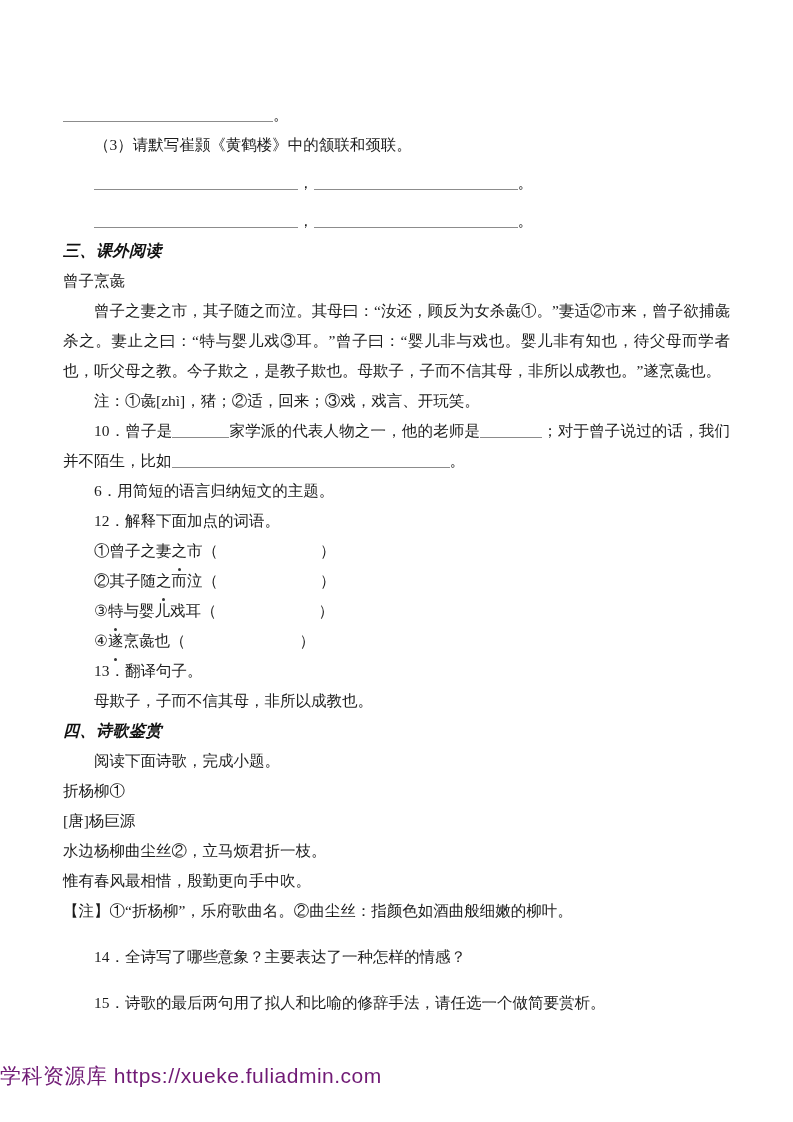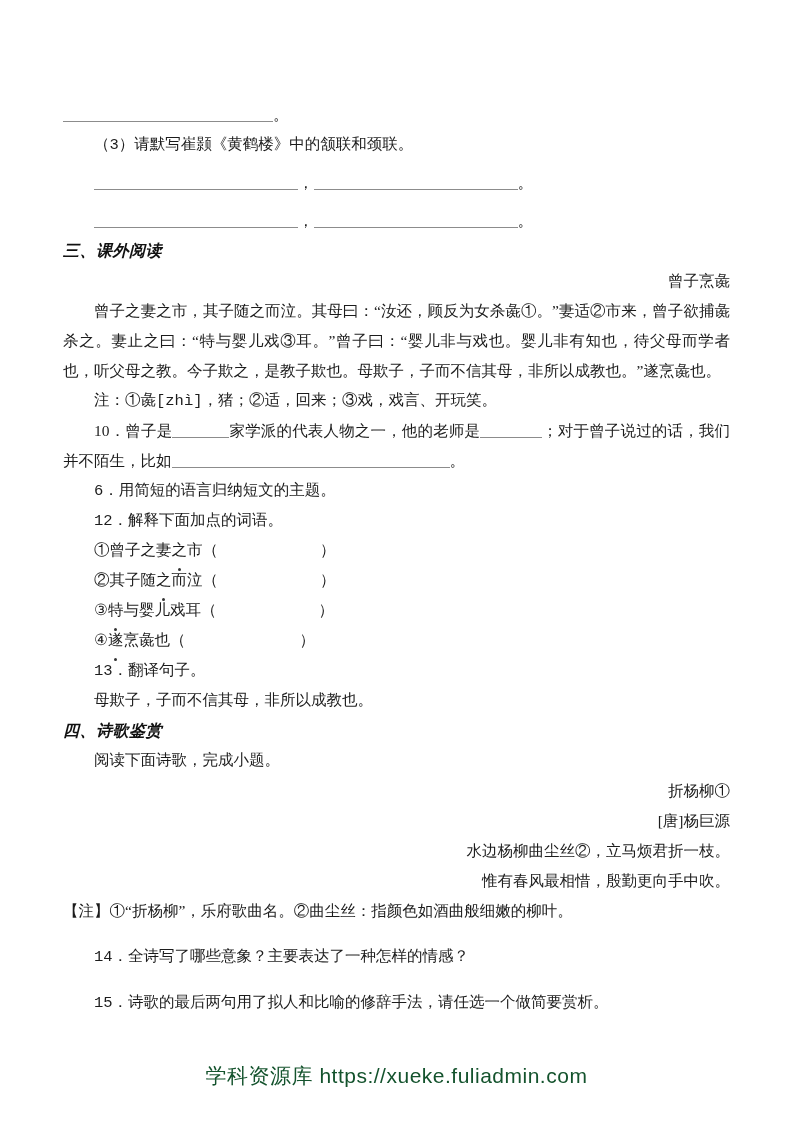--- a/index.html
+++ b/index.html
@@ -8,22 +8,22 @@
     font-family:"Liberation Serif","DejaVu Serif",serif;
     font-size:15.5px;color:#1c1c1c;
   }
   .page{
     position:relative;box-sizing:border-box;
     width:793px;height:1122px;
     padding:100px 63px 0 63px;
     overflow:hidden;
   }
   .line{line-height:30px;}
-  .indent{text-indent:2em;font-family:Liberation Mono, monospace;}
-  .center{text-align:right;line-height:30px;}
+  .indent{text-indent:2em;}
+  .center{text-align:left;line-height:30px;}
   .sec-heading{
     margin:0;line-height:30px;font-size:16px;font-weight:700;
     font-family:"Liberation Sans","DejaVu Sans",sans-serif;
     letter-spacing:.5px;color:#111;font-style:italic;
   }
   .para{margin:0;line-height:30px;text-indent:2em;text-align:justify;}
   .mt4{}.mt6{margin-top:16px;}
   
   .blank{
     display:inline-block;height:13px;position:relative;top:2px;
@@ -36,23 +36,23 @@
   
   .em-dot{position:relative;display:inline-block;text-indent:0;}
   .em-dot::after{
     content:"";position:absolute;left:50%;bottom:-5px;
     width:3px;height:3px;margin-left:-1.5px;border-radius:50%;
     background:#333;
   }
   .answer-line{line-height:30px;margin-top:8px;text-indent:2em;}
   .footer{
     position:absolute;left:0;right:0;top:1062px;
-    text-align:center;
+    text-align:left;
     font-family:"Liberation Sans","DejaVu Sans",sans-serif;
-    font-size:21px;color:#14532d;letter-spacing:.5px;
+    font-size:21px;color:#701a75;letter-spacing:.5px;
   }
 </style>
 </head>
 <body>
 
 <div class="page">
 
   <div class="line"><span class="blank w210"></span><span>。</span></div>
 
   <div class="line indent">（3）请默写崔颢《黄鹤楼》中的颔联和颈联。</div>

